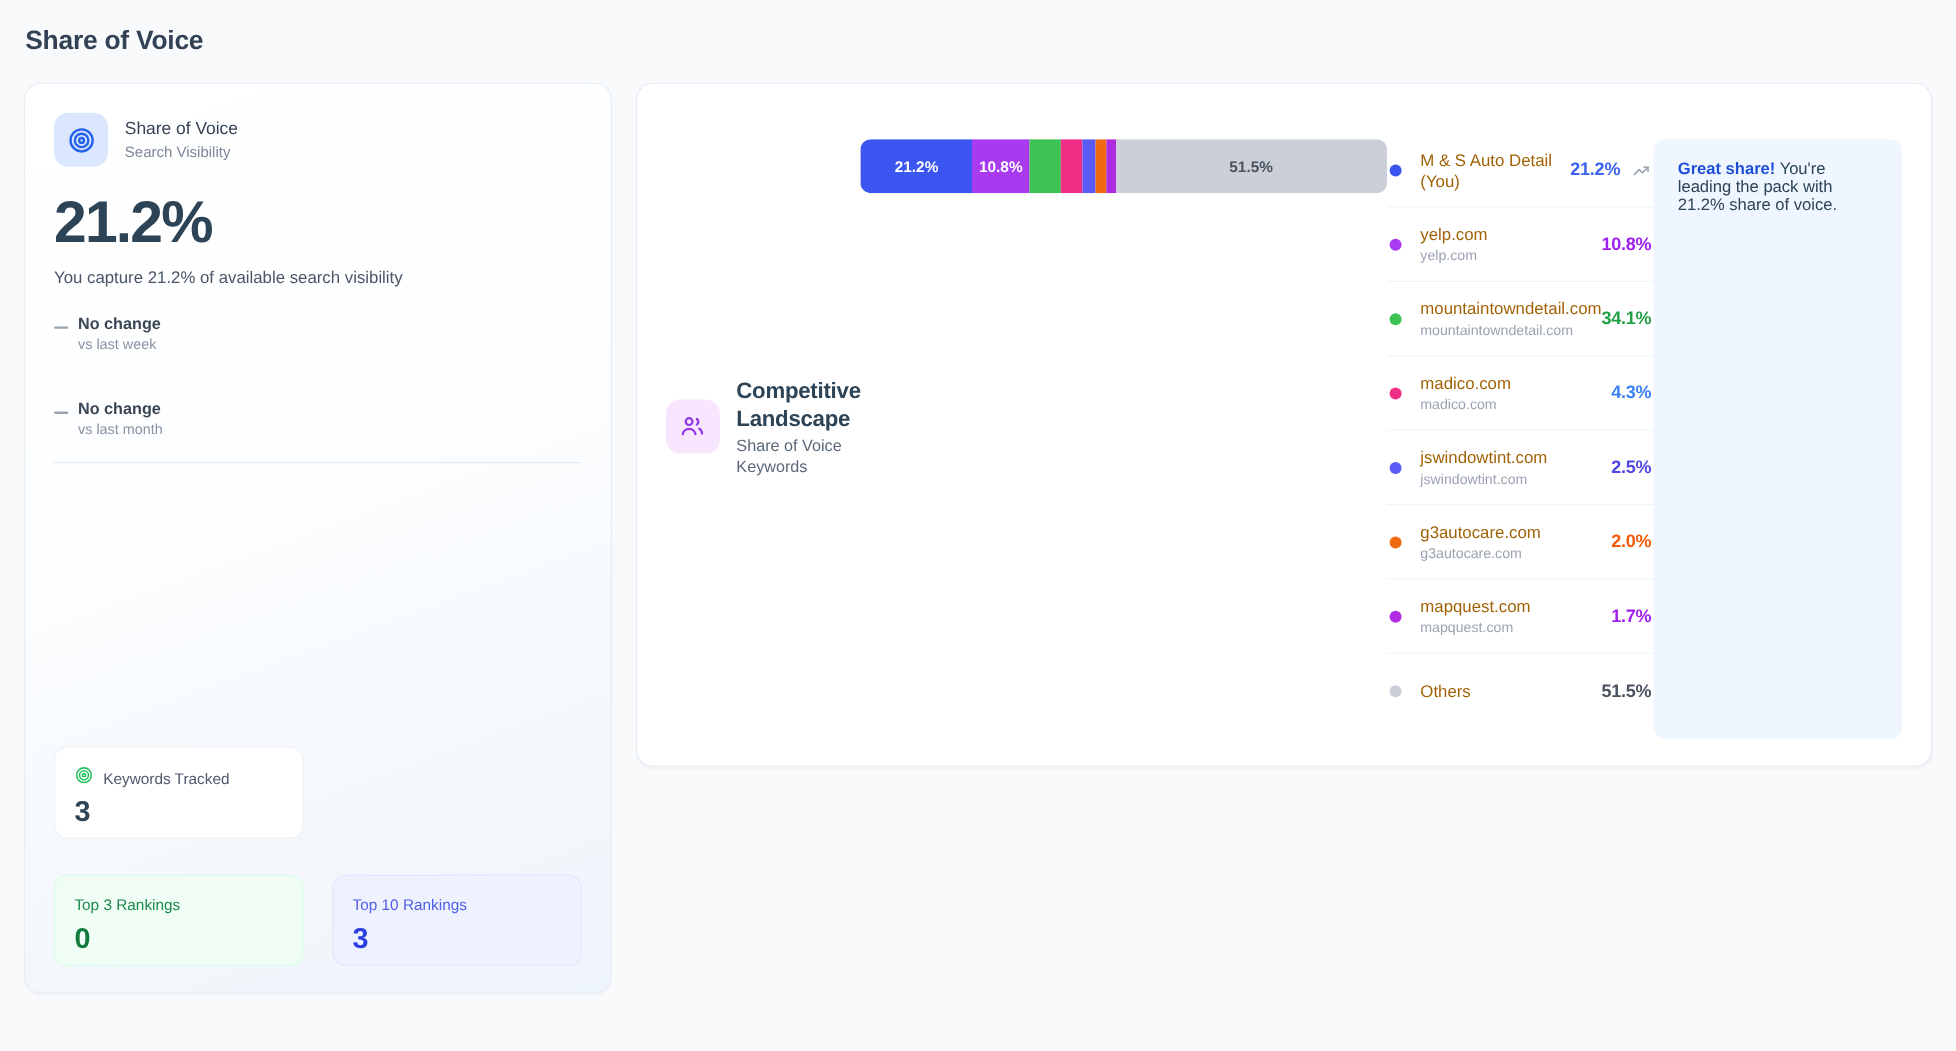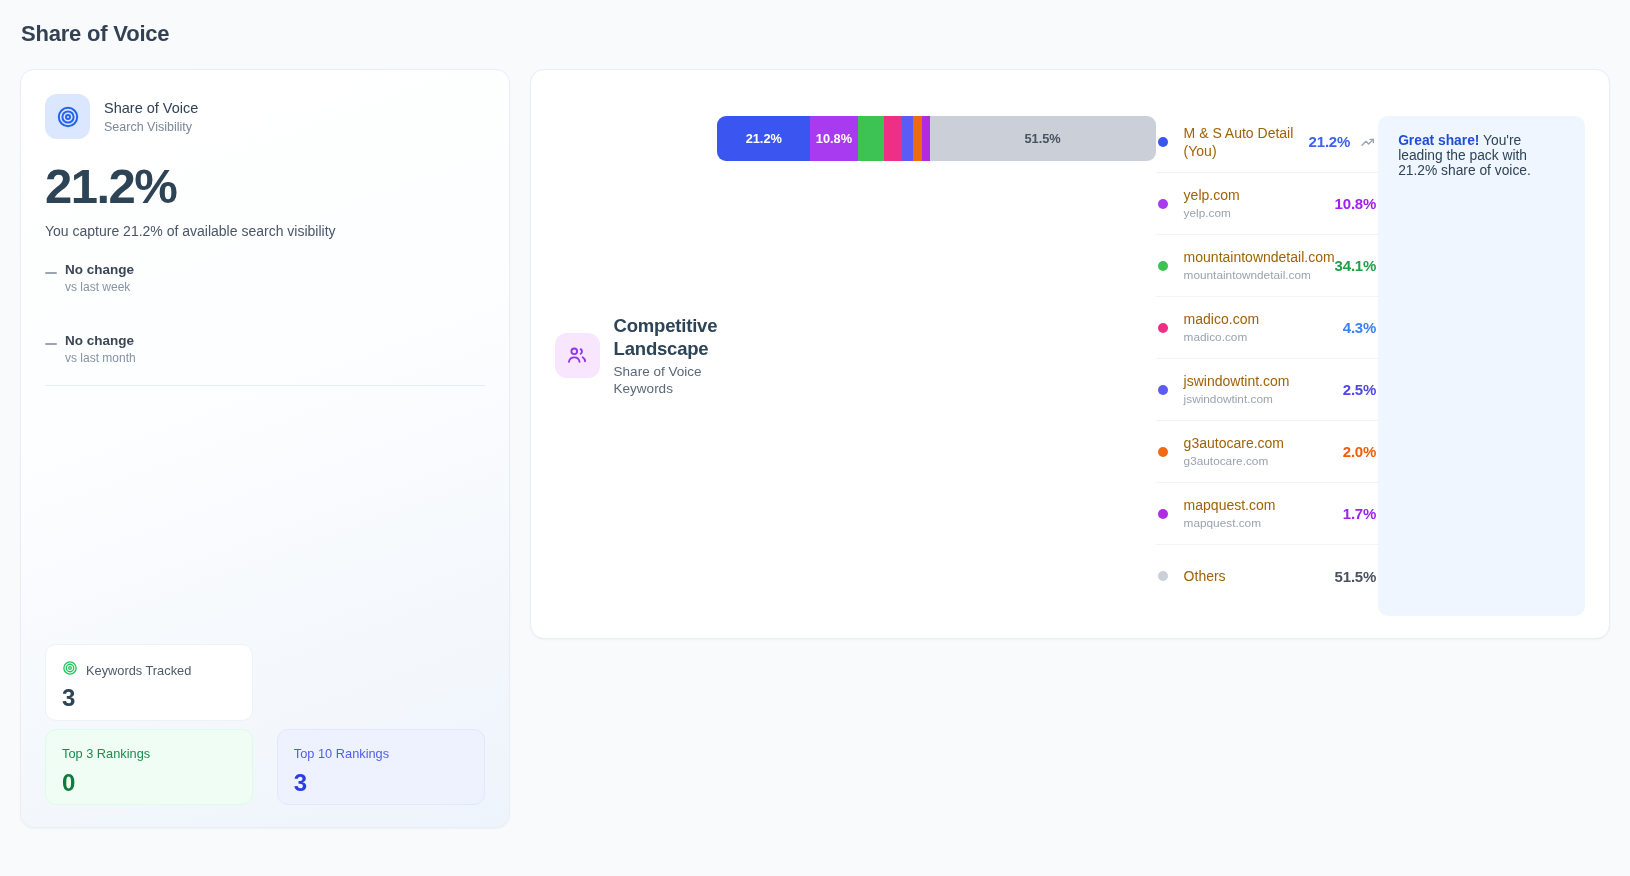--- a/index.html
+++ b/index.html
@@ -63,21 +63,21 @@
 
   .mini-grid { display: grid; grid-template-columns: 1fr 1fr; gap: 24px; }
   .mini-card {
     background: #ffffff; border: 1px solid #eef2f7; border-radius: 11px;
     padding: 15px 16px 15px 16px; height: 77px;
   }
   .mini-card .row { display: flex; align-items: center; gap: 8px; }
   .mini-card .lbl { font-size: 12.8px; color: #4d5a6b; }
   .mini-card .val { font-size: 24px; font-weight: bold; color: #2d4356; margin-top: 4px; letter-spacing: -0.5px; }
 
-  .rank-grid { display: grid; grid-template-columns: 1fr 1fr; gap: 24px; margin-top: 8px; }
+  .rank-grid { display: grid; grid-template-columns: 1fr 1fr; gap: 24px; margin-top: 30px; }
   .rank-card { border-radius: 11px; padding: 16px 16px; height: 76px; }
   .rank-card.green { background: #f0fdf4; border: 1px solid #dcfce7; }
   .rank-card.blue  { background: #eef2ff; border: 1px solid #e0e7ff; }
   .rank-card .lbl { font-size: 12.8px; line-height: 16px; }
   .rank-card .val { font-size: 24px; font-weight: bold; margin-top: 7px; letter-spacing: -0.5px; }
   .rank-card.green .lbl { color: #1d8a4e; } .rank-card.green .val { color: #117a3d; }
   .rank-card.blue .lbl { color: #4f5fe8; }  .rank-card.blue .val { color: #2b3ee0; }
 
   
   .comp-card {

